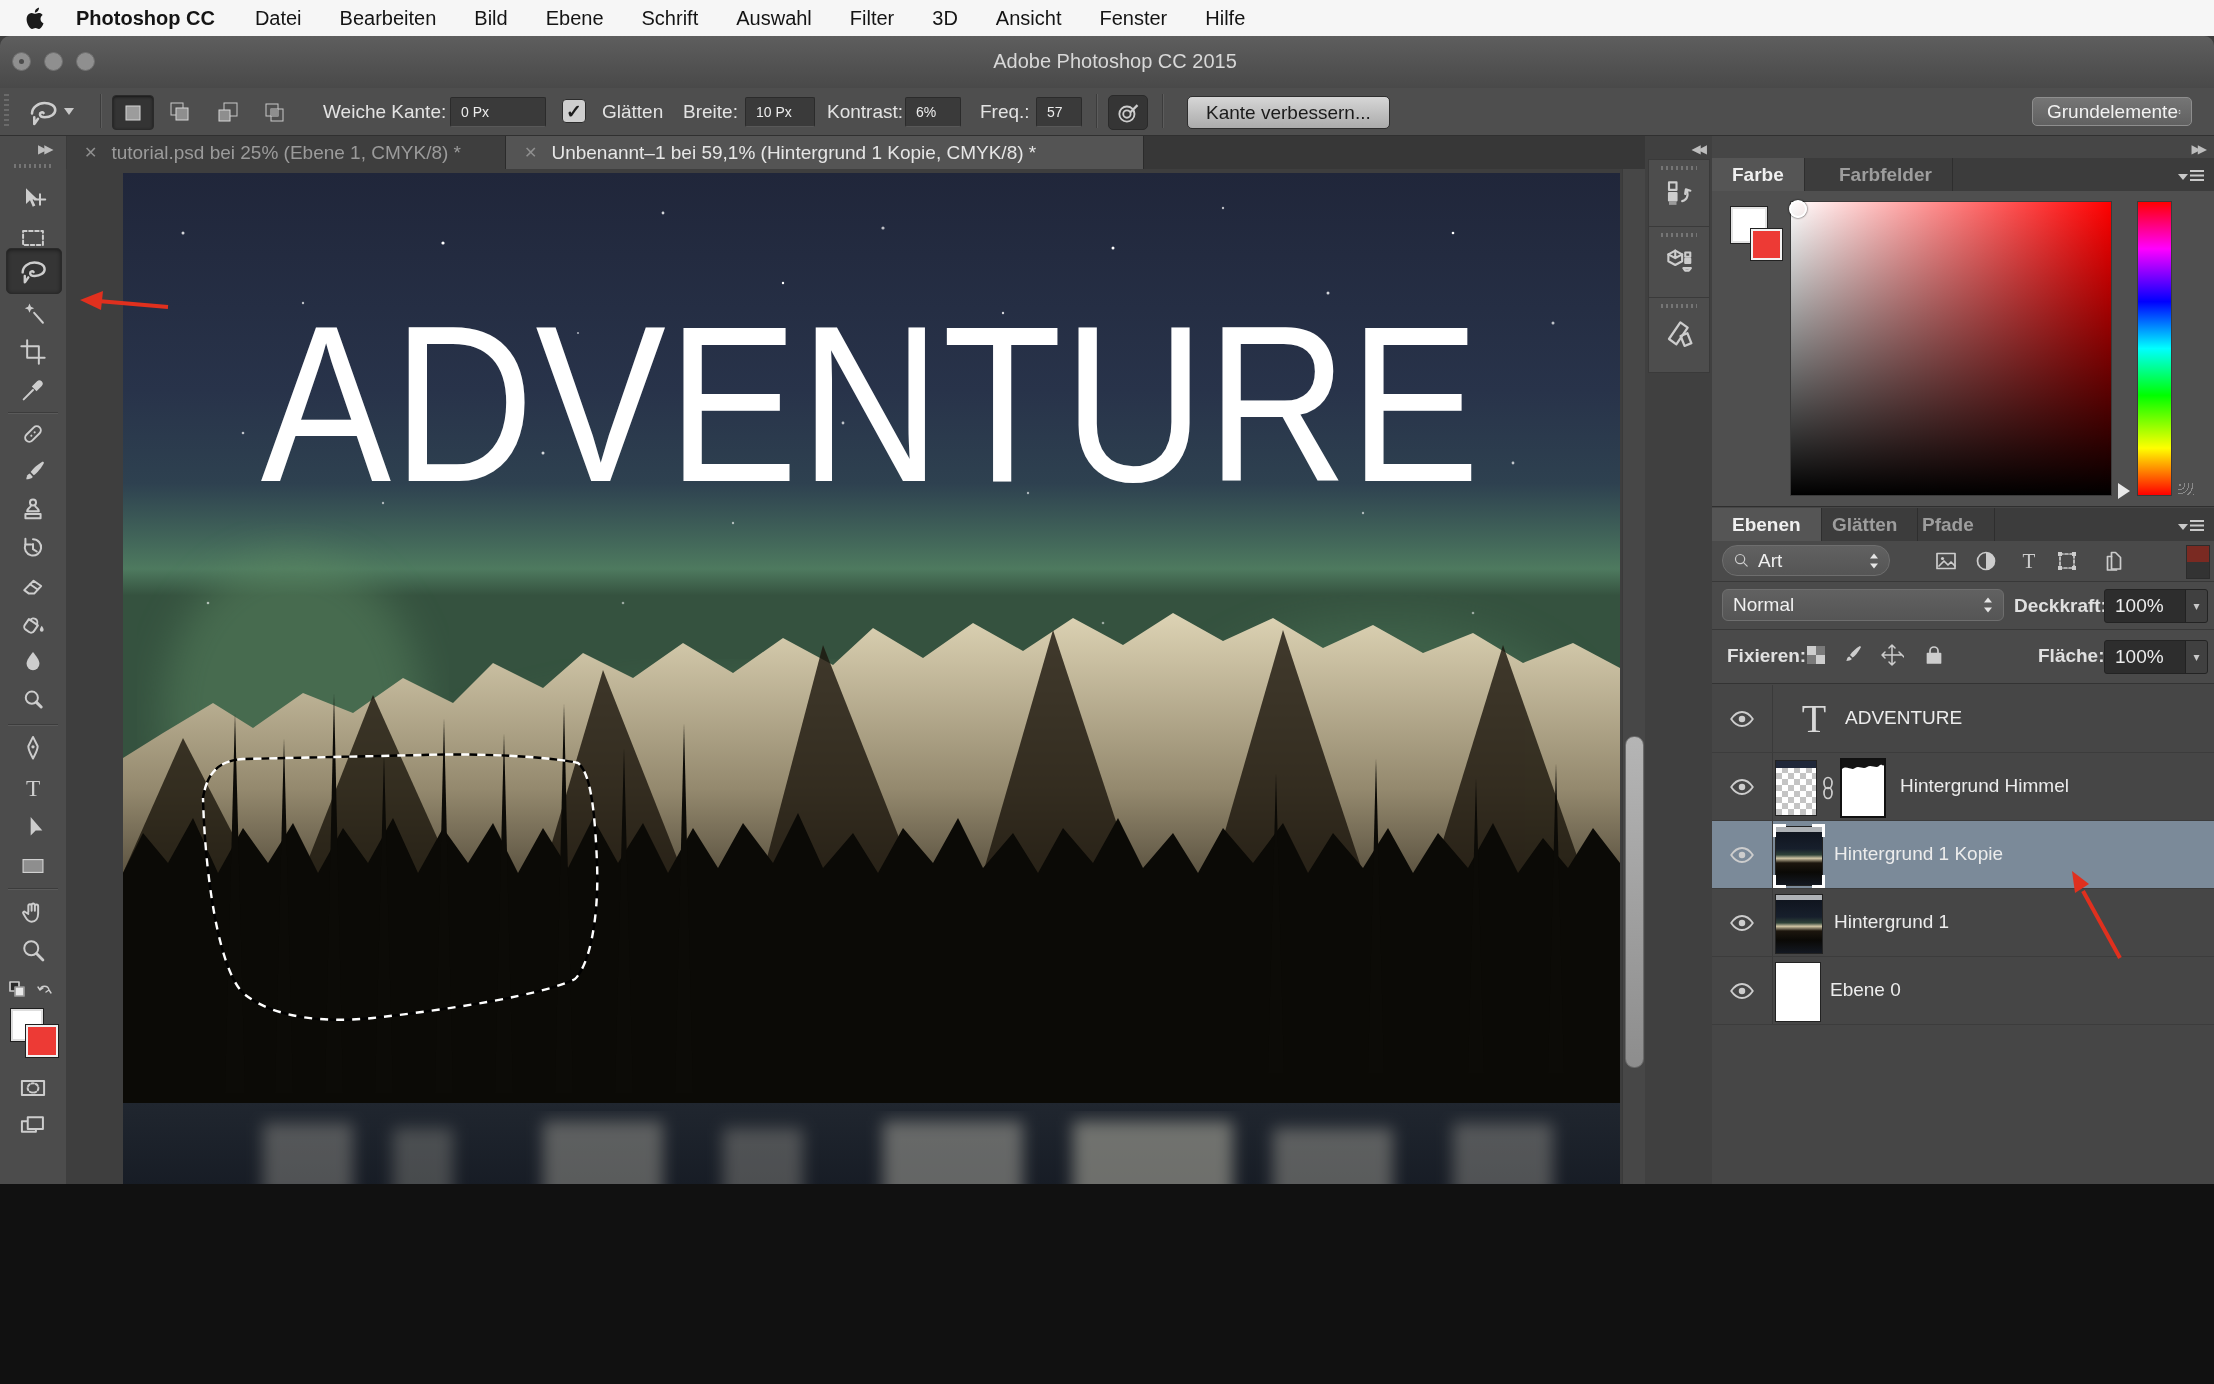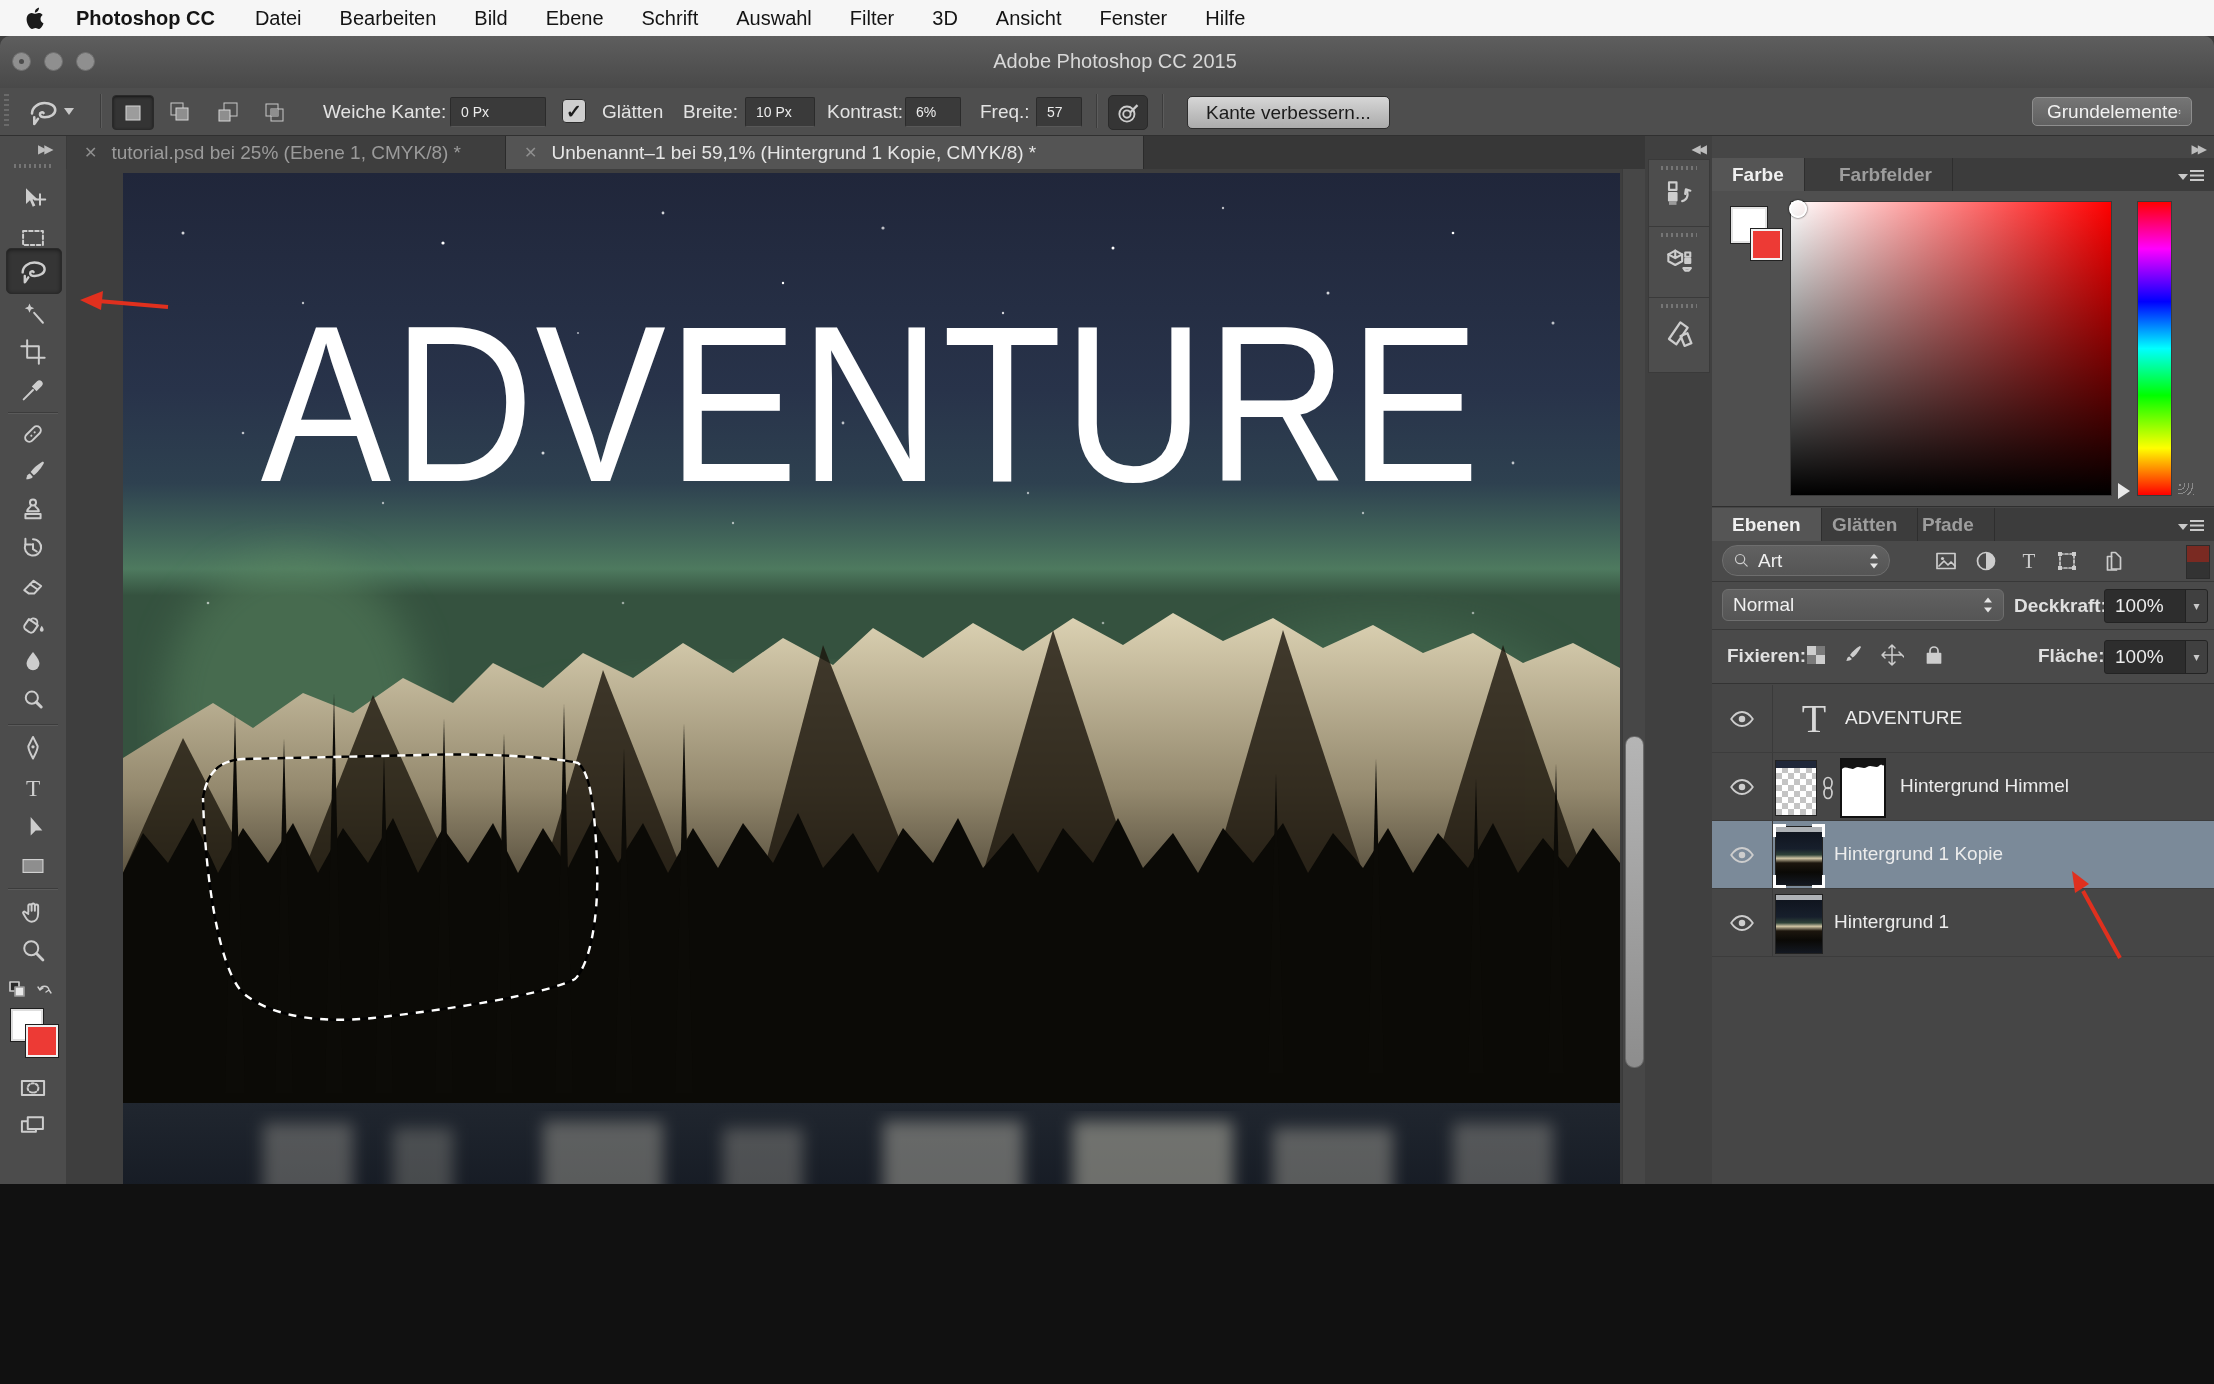--- a/index.html
+++ b/index.html
@@ -695,20 +695,30 @@
         <div class="eyebox">
           <svg class="ico" width="26" height="22" viewBox="0 0 24 20">
               <path d="M2 10c3-4.5 6.5-6.5 10-6.5S19 5.5 22 10c-3 4.5-6.5 6.5-10 6.5S5 14.5 2 10z"></path>
               <circle cx="12" cy="10" r="3" fill="#cdcdcd" stroke="none"></circle>
             </svg>
         </div>
         <div class="abs thumbphoto" style="left:63px;top:5px;width:46px;height:58px;border:1px solid #222;"></div>
         <span class="nm" style="left:122px;">Hintergrund 1</span>
       </div>
 
+      <div class="lrow" style="top:821px;">
+        <div class="eyebox">
+          <svg class="ico" width="26" height="22" viewBox="0 0 24 20">
+              <path d="M2 10c3-4.5 6.5-6.5 10-6.5S19 5.5 22 10c-3 4.5-6.5 6.5-10 6.5S5 14.5 2 10z"></path>
+              <circle cx="12" cy="10" r="3" fill="#cdcdcd" stroke="none"></circle>
+            </svg>
+        </div>
+        <div class="abs" style="left:63px;top:5px;width:44px;height:58px;background:#fff;border:1px solid #222;"></div>
+        <span class="nm" style="left:118px;">Ebene 0</span>
+      </div>
 
       <div class="lfooter">
         <span class="abs" style="left:140px;top:5px;">
           <svg class="ico" width="26" height="22" viewBox="0 0 26 20">
               <path d="M10 14a4.5 4.5 0 0 1 0-8h3M16 6a4.5 4.5 0 0 1 0 8h-3M9 10h8"></path>
             </svg>
         </span>
         <span class="abs" style="left:188px;top:2px;color:#cdcdcd;font-size:20px;font-style:italic;">fx<span style="font-size:11px;font-style:normal;">▾</span></span>
         <span class="abs" style="left:238px;top:4px;">
           <svg width="26" height="24" viewBox="0 0 26 22">

